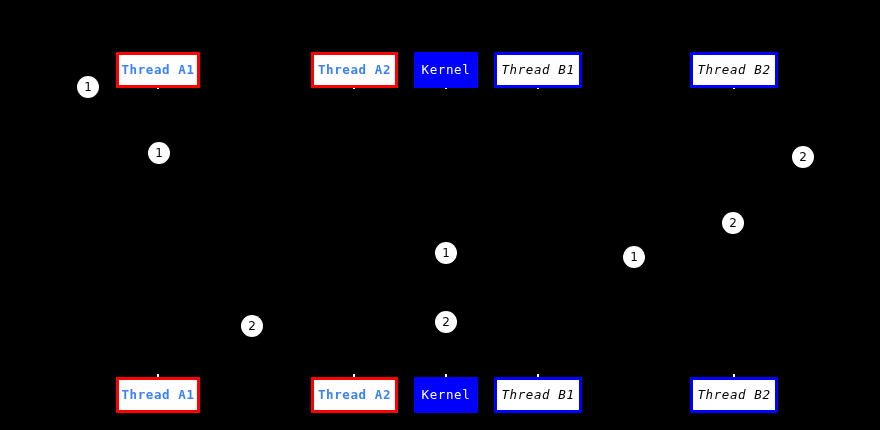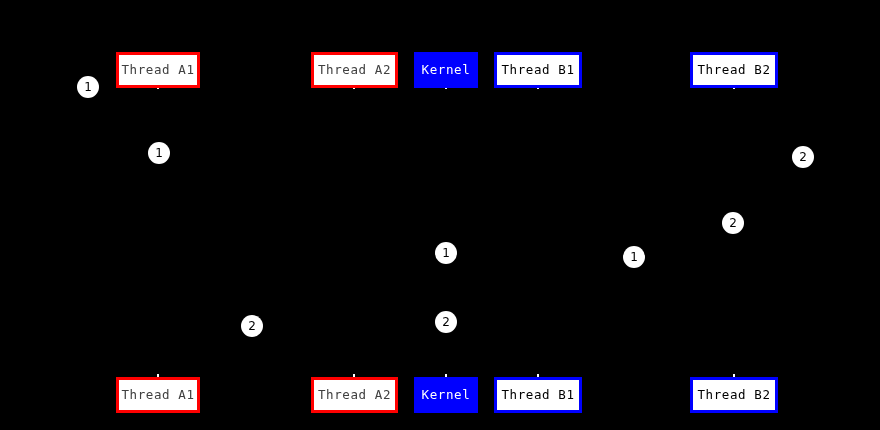--- a/index.html
+++ b/index.html
@@ -53,26 +53,28 @@
     align-items: center;
     justify-content: center;
     font-size: 12.5px;
     letter-spacing: 0.6px;
     white-space: nowrap;
     line-height: 1;
   }
   .participant.style-red {
     background: #ffffff;
     border: 3px solid #ff0000;
-    color: #404040;
+    color: #3b82f6;
+    font-weight: bold;
   }
   .participant.style-blue {
     background: #ffffff;
     border: 3px solid #0000ff;
     color: #000000;
+    font-style: italic;
   }
   .participant.style-kernel {
     background: #0000ff;
     border: 3px solid #0000ff;
     color: #ffffff;
   }
 
   
   .badge {
     position: absolute;

